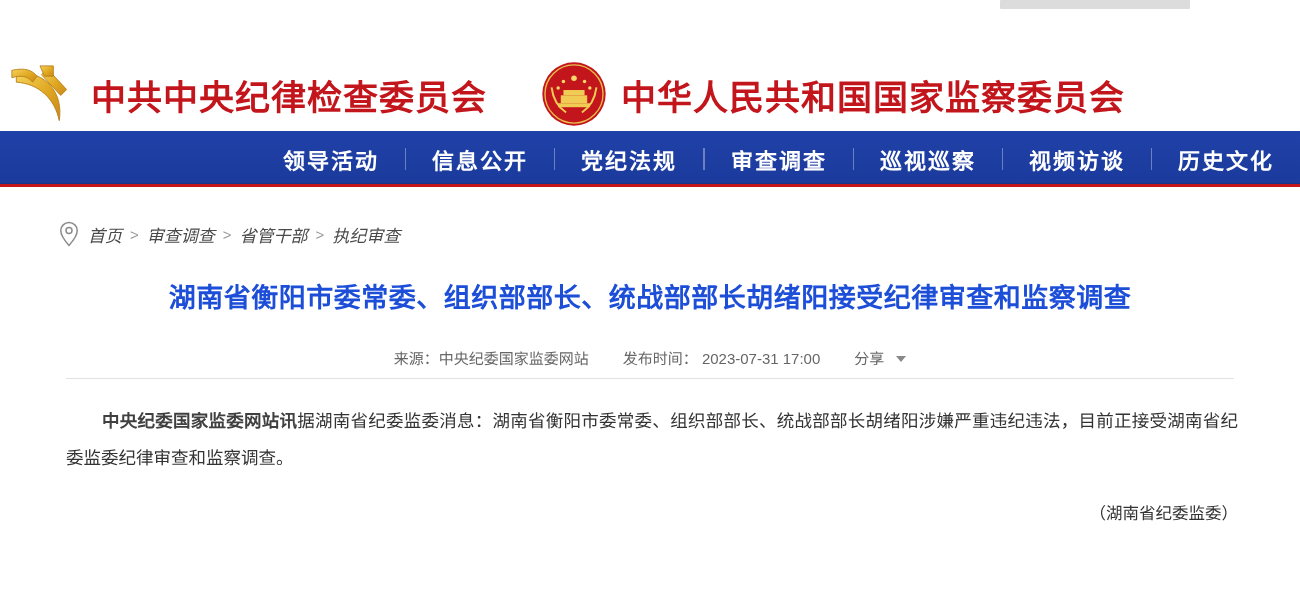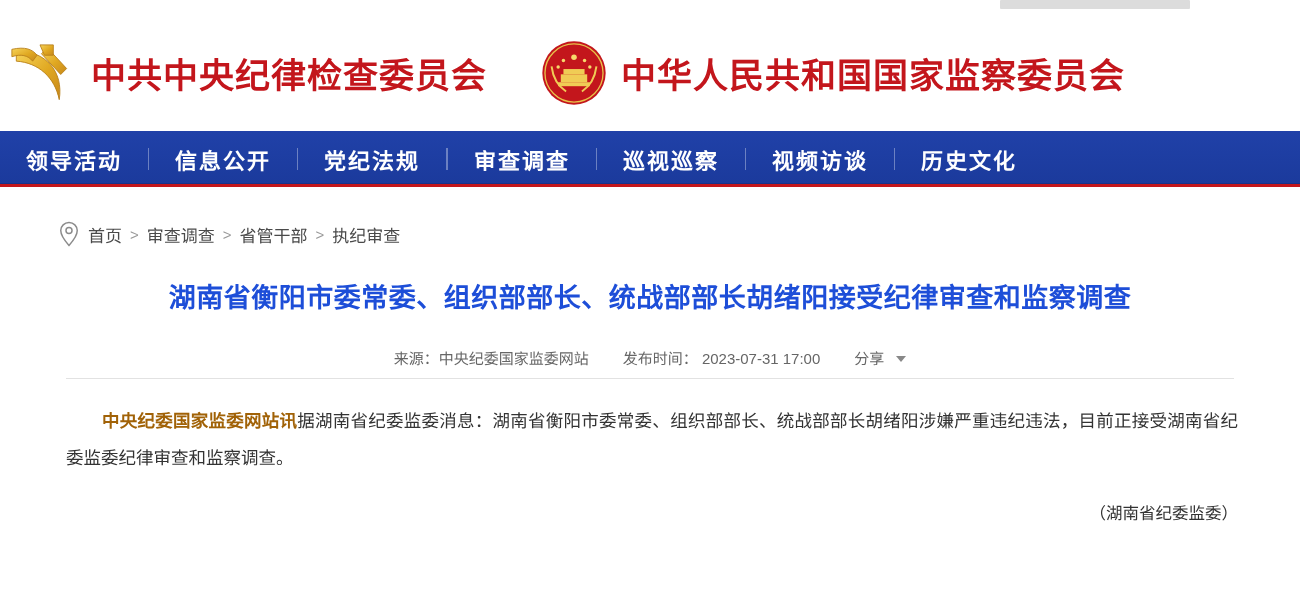--- a/index.html
+++ b/index.html
@@ -41,21 +41,21 @@
   }
 
   
   .masthead {
     position: absolute;
     top: 14px; left: 0;
     width: 1128px;
     height: 117px;
     background: #ffffff;
     display: flex;
-    align-items: center;
+    align-items: flex-end;
     justify-content: center;
   }
   .brand-group {
     display: flex;
     align-items: center;
     gap: 54px;
   }
   .brand {
     display: flex;
     align-items: center;
@@ -78,21 +78,21 @@
     top: 131px; left: 0;
     width: 1300px;
     height: 53px;
     background: linear-gradient(#2041a8, #1b3a9c);
     box-shadow: inset 0 -1px 0 rgba(0,0,0,.12);
   }
   .navbar .inner {
     height: 55px;
     display: flex;
     align-items: center;
-    justify-content: flex-start;
+    justify-content: flex-end;
     gap: 0;
   }
   .nav-item {
     font-family: "DejaVu Serif", "Liberation Serif", serif;
     font-weight: bold;
     color: #ffffff;
     font-size: 22px;
     letter-spacing: 2px;
     padding: 0 26px;
     cursor: pointer;
@@ -123,21 +123,21 @@
     position: absolute;
     top: 34px;
     left: 58px;
     display: flex;
     align-items: center;
     gap: 8px;
     font-size: 17px;
     color: #555;
   }
   .pin-icon { width: 22px; height: 26px; flex: 0 0 auto; }
-  .crumb { color: #4a4a4a; cursor: pointer; white-space: nowrap; }
+  .crumb { color: #4a4a4a; cursor: pointer; white-space: nowrap; font-style: italic; }
   .crumb-sep { color: #999; font-size: 15px; }
 
   .headline {
     position: absolute;
     top: 92px;
     left: 60px;
     width: 1180px;
     text-align: center;
     font-family: "DejaVu Serif", "Liberation Serif", serif;
     font-weight: bold;
@@ -191,21 +191,21 @@
     top: 216px;
     left: 66px;
     width: 1172px;
     font-size: 17.5px;
     line-height: 37px;
     color: #333;
     text-align: justify;
   }
   .article .lead {
     font-weight: bold;
-    color: #a16207;
+    color: #404040;
   }
   .article p { margin: 0; text-indent: 36px; }
 
   .source-line {
     position: absolute;
     top: 313px;
     left: 66px;
     width: 1172px;
     text-align: right;
     font-size: 16.5px;

